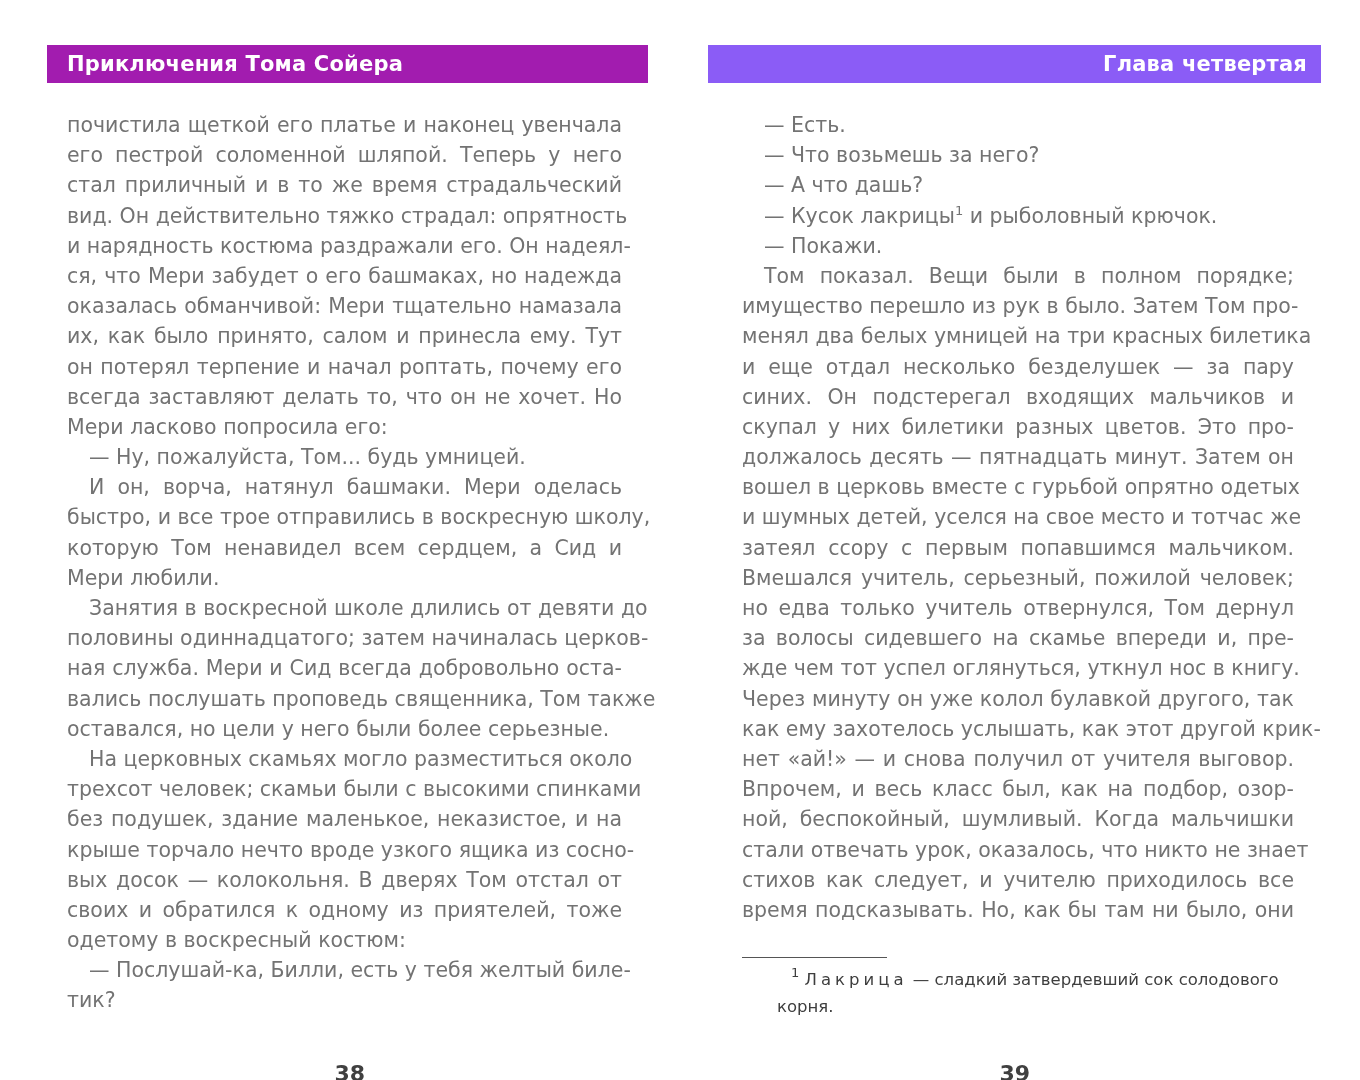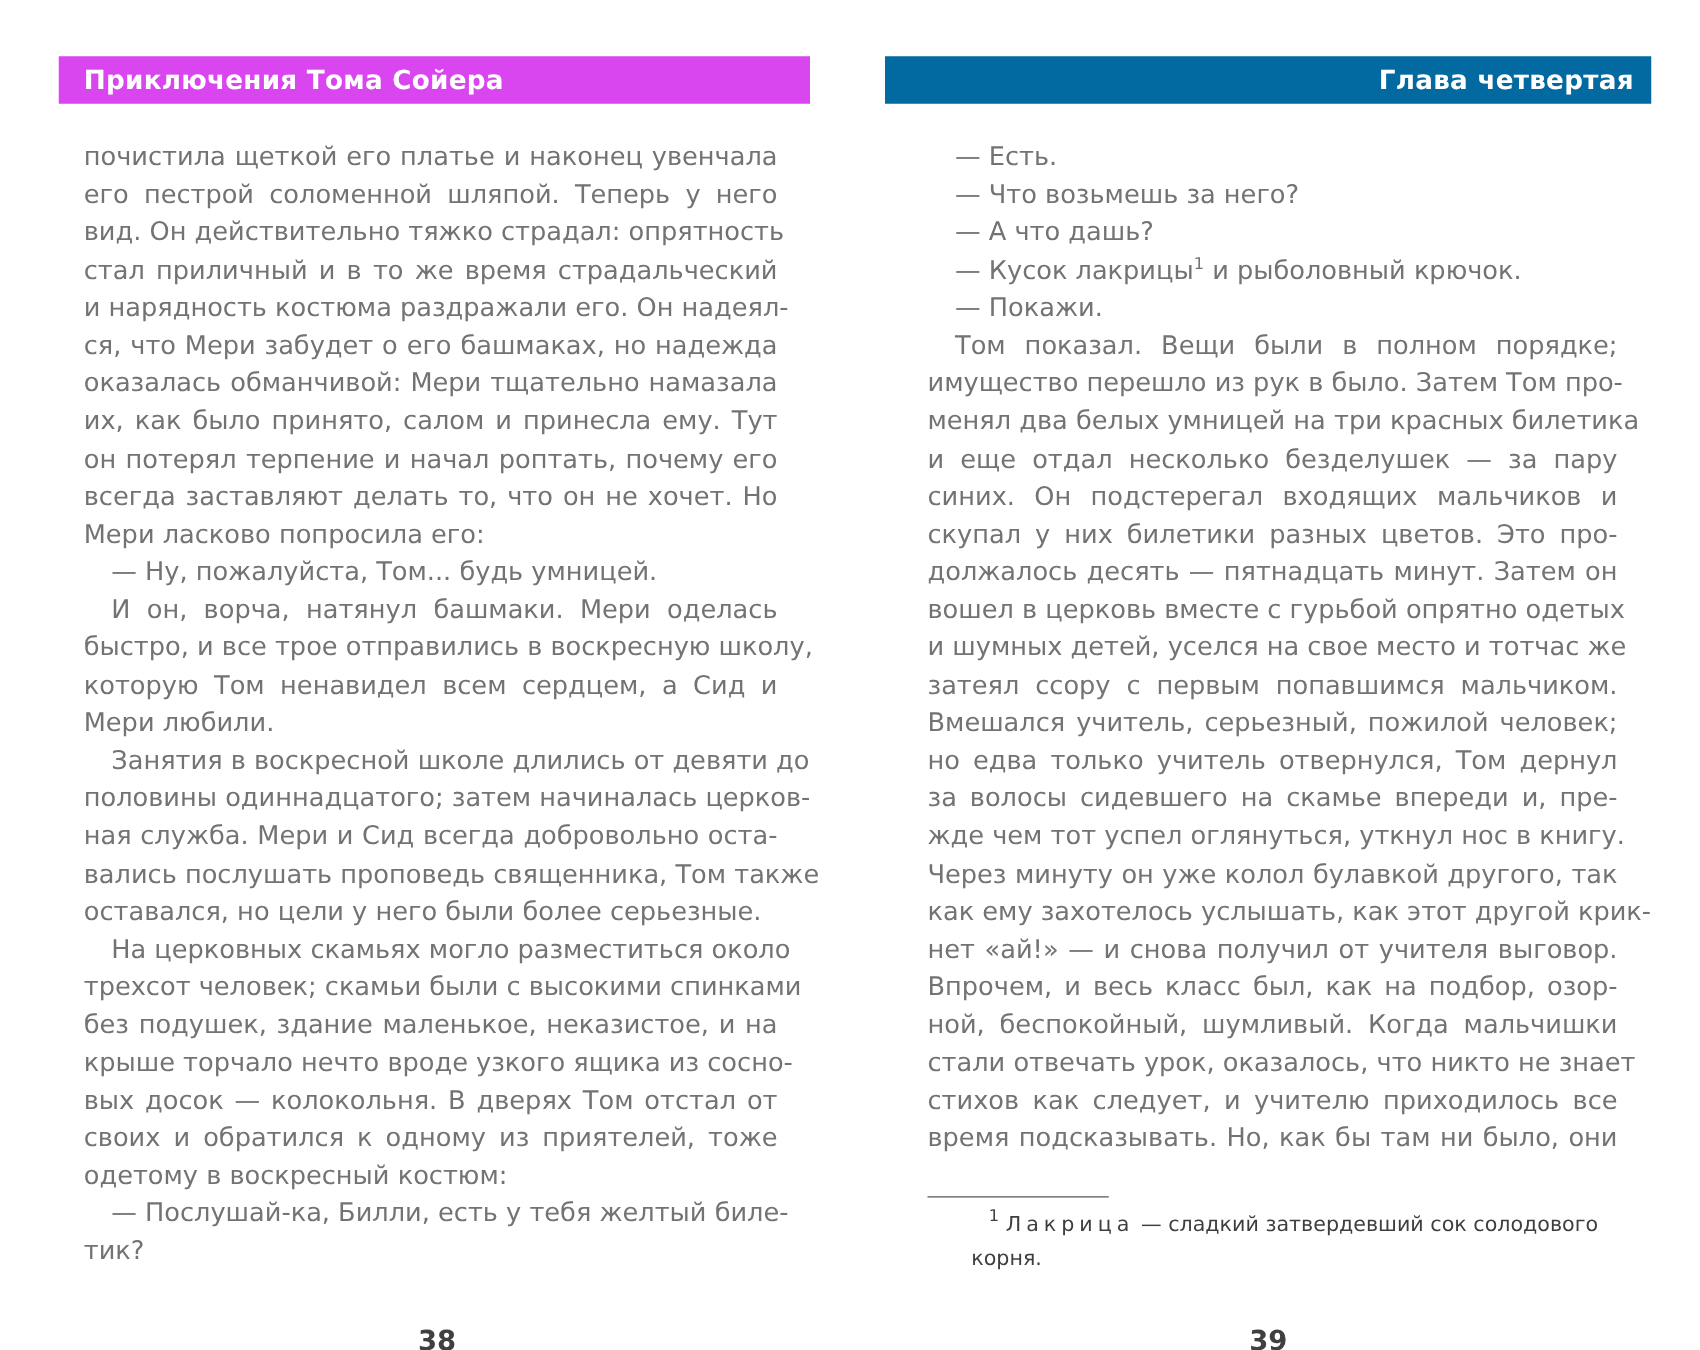--- a/index.html
+++ b/index.html
@@ -20,21 +20,21 @@
       top: 0;
       height: 1080px;
     }
     .page-left { left: 0; width: 680px; }
     .page-right { left: 680px; width: 680px; }
 
     .running-head {
       position: absolute;
       top: 45px;
       height: 38px;
-      background: #d946ef;
+      background: #a21caf;
       color: #ffffff;
       font-family: "DejaVu Sans", sans-serif;
       font-weight: bold;
       font-size: 21px;
       line-height: 38px;
       letter-spacing: 0.2px;
       white-space: nowrap;
       overflow: hidden;
     }
     .page-left .running-head {
@@ -43,21 +43,21 @@
       padding-left: 20px;
       box-sizing: border-box;
       text-align: left;
     }
     .page-right .running-head {
       left: 28px;
       width: 613px;
       padding-right: 14px;
       box-sizing: border-box;
       text-align: right;
-      background: #0369a1;
+      background: #8b5cf6;
     }
 
     .text-block {
       position: absolute;
       font-family: "DejaVu Sans", sans-serif;
       font-size: 20.5px;
       line-height: 30.2px;
       color: #737373;
     }
     .page-left .text-block {
@@ -128,22 +128,22 @@
   </style>
 </head>
 <body>
 
 <div class="page page-left">
   <div class="running-head">Приключения Тома Сойера</div>
 
   <div class="text-block">
     <span class="line">почистила щеткой его платье и наконец увенчала</span>
     <span class="line">его пестрой соломенной шляпой. Теперь у него</span>
+    <span class="line">стал приличный и в то же время страдальческий</span>
     <span class="line">вид. Он действительно тяжко страдал: опрятность</span>
-    <span class="line">стал приличный и в то же время страдальческий</span>
     <span class="line">и нарядность костюма раздражали его. Он надеял-</span>
     <span class="line">ся, что Мери забудет о его башмаках, но надежда</span>
     <span class="line">оказалась обманчивой: Мери тщательно намазала</span>
     <span class="line">их, как было принято, салом и принесла ему. Тут</span>
     <span class="line">он потерял терпение и начал роптать, почему его</span>
     <span class="line">всегда заставляют делать то, что он не хочет. Но</span>
     <span class="line last">Мери ласково попросила его:</span>
     <span class="line dialog last">— Ну, пожалуйста, Том... будь умницей.</span>
     <span class="line indent">И он, ворча, натянул башмаки. Мери оделась</span>
     <span class="line">быстро, и все трое отправились в воскресную школу,</span>

